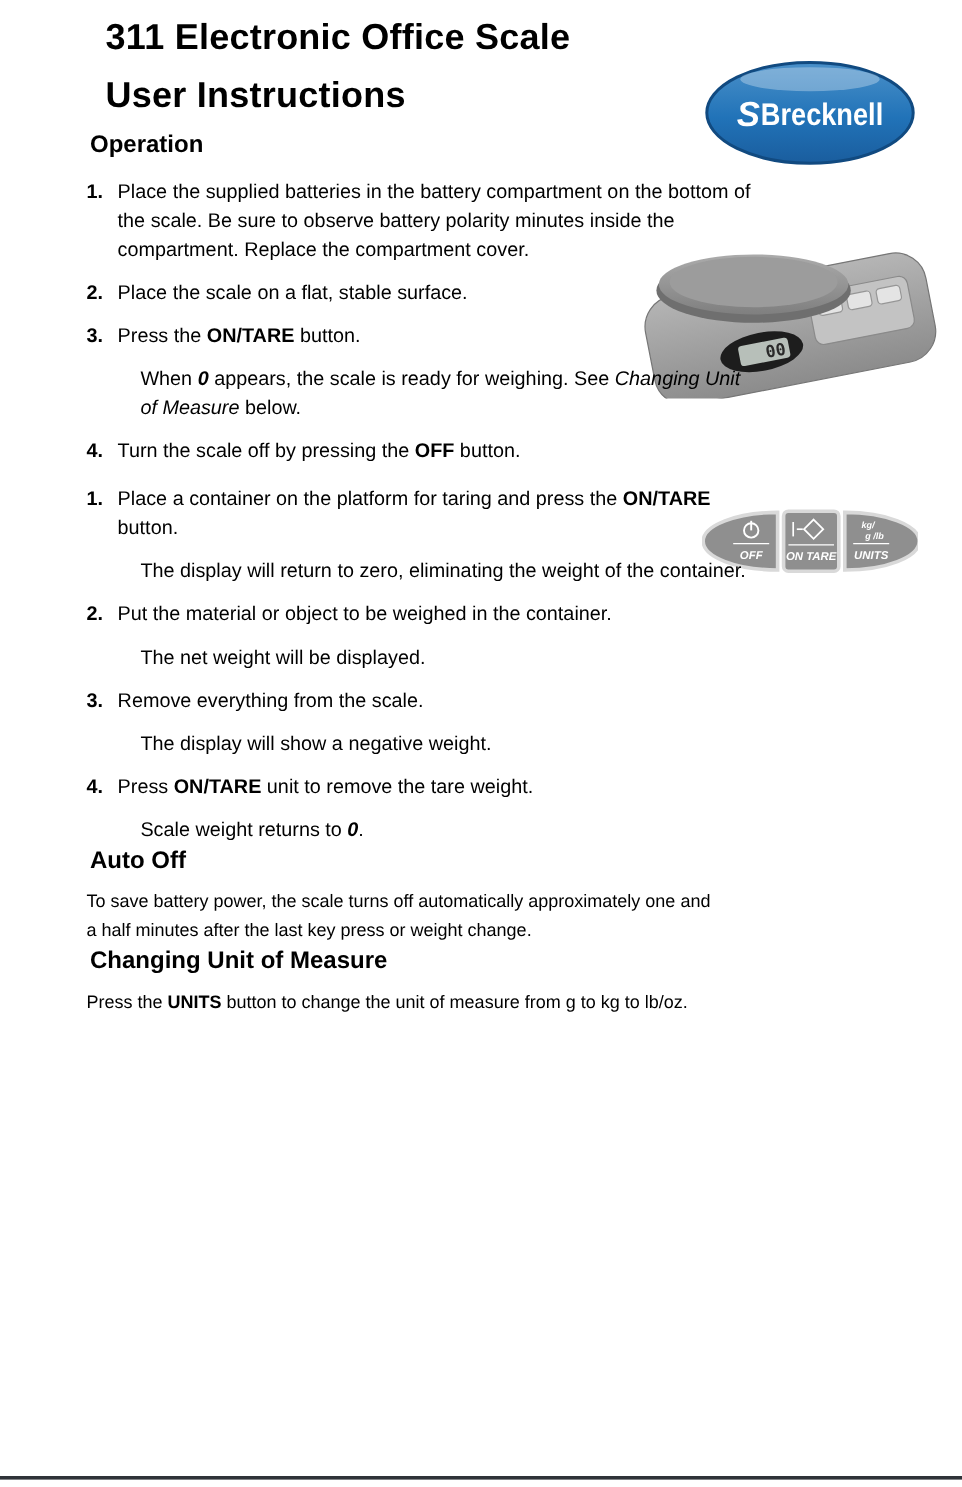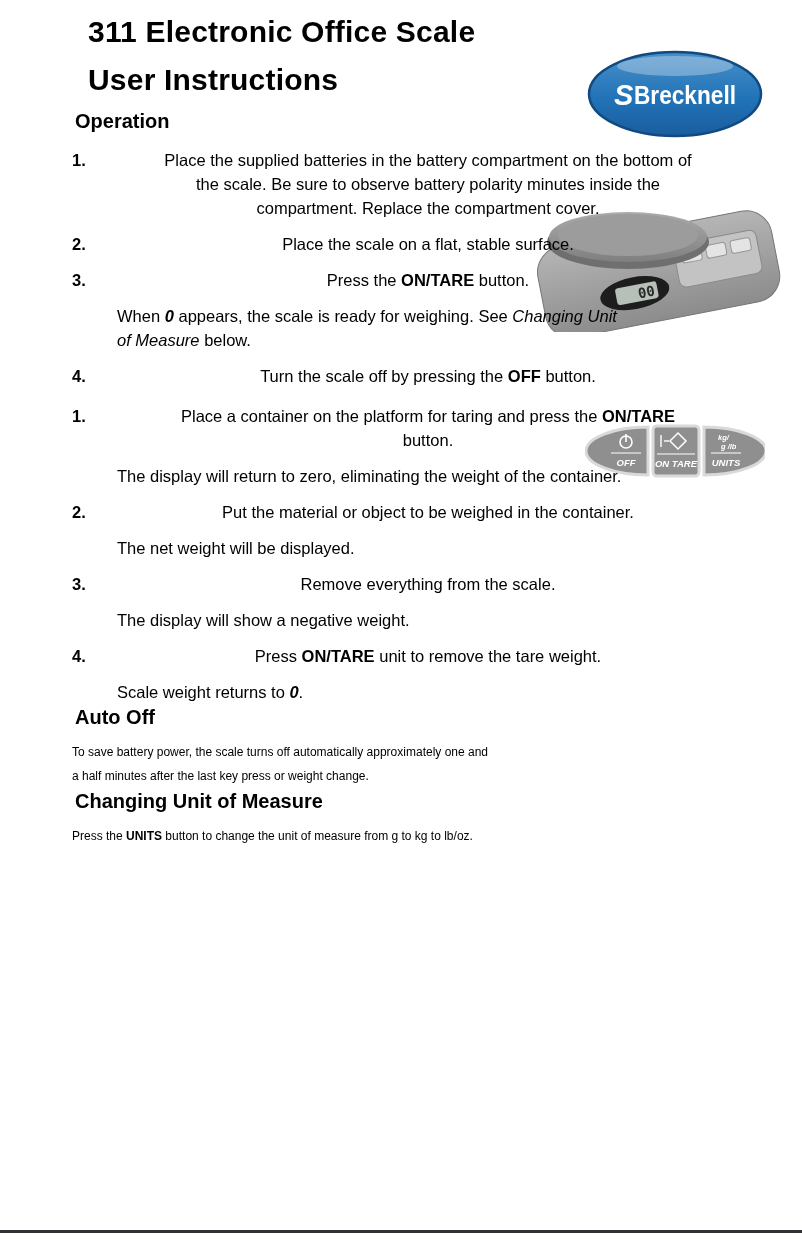--- a/index.html
+++ b/index.html
@@ -40,25 +40,25 @@
   .steps { margin-top: 16px; }
   .step {
     display: grid;
     grid-template-columns: 26px 1fr;
     margin-top: 12px;
     font-size: 16.5px;
     line-height: 24px;
   }
   .step:first-child { margin-top: 0; }
   .step .num { font-weight: bold; }
-  .step p.main { margin: 0; text-align: center; }
+  .step p.main { margin: 0; }
   .step p.sub  { margin: 12px 0 0 19px; }
   p.body-para {
     margin: 12px 0 0 0;
-    font-size: 12px;
+    font-size: 15px;
     line-height: 24px;
     max-width: 686px;
   }
   .seg-b  { font-weight: bold; margin-top: 30px; }
   .seg-i  { font-style: italic; }
   .seg-bi { font-weight: bold; font-style: italic; }
   .logo-wrap   { position: absolute; left: 586px; top: 50px; width: 178px; height: 88px; }
   .scale-photo { position: absolute; left: 528px; top: 202px; width: 262px; height: 130px; }
   .keypad-photo{ position: absolute; left: 585px; top: 423px; width: 180px; height: 57px; }
   .footer-rule {

